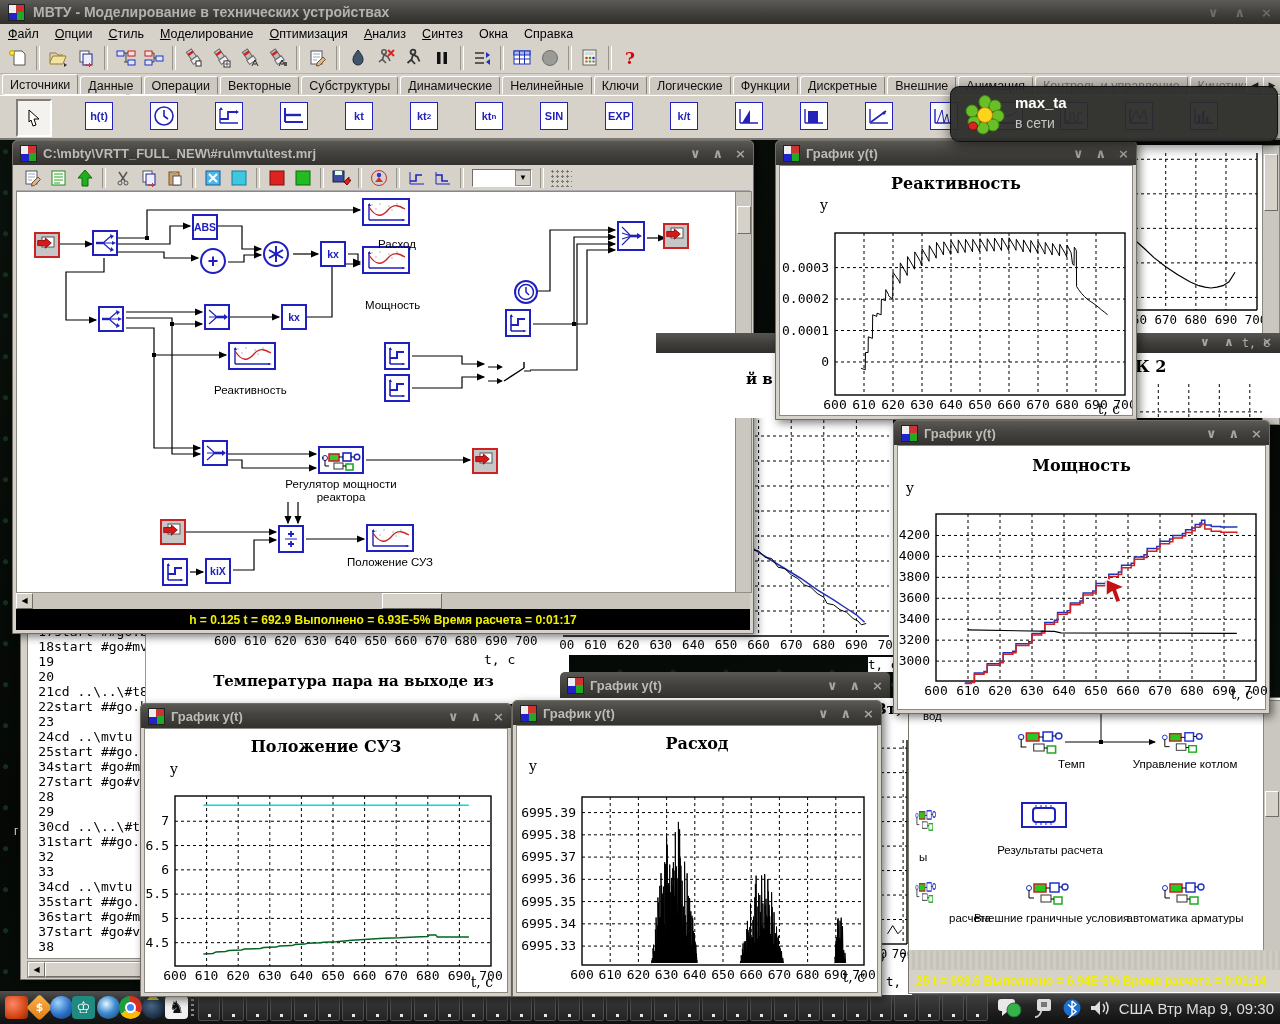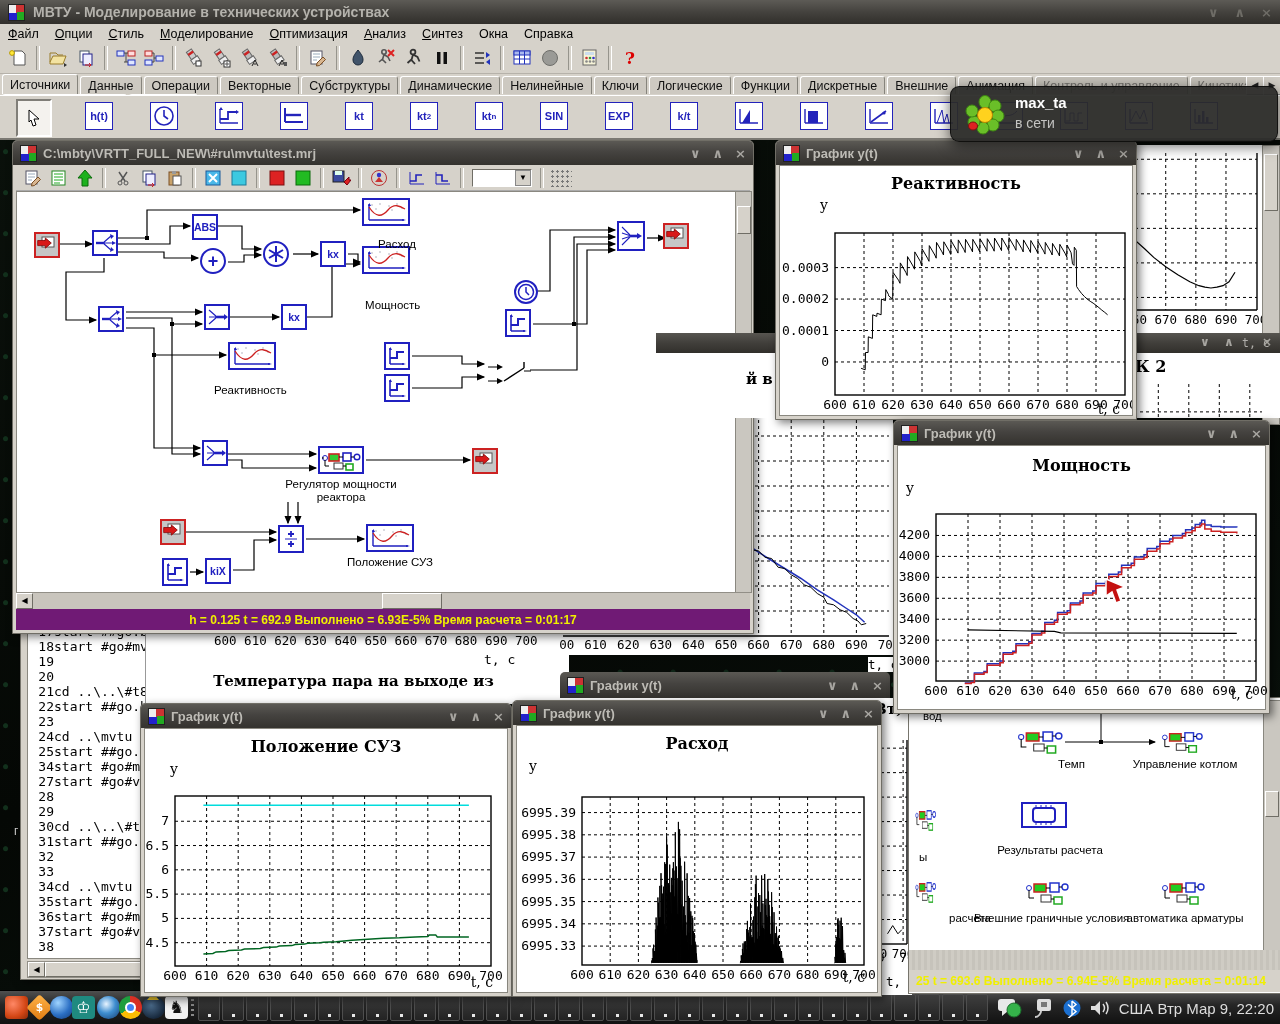--- a/index.html
+++ b/index.html
@@ -676,21 +676,21 @@
           </svg>
         </div>
     </div>
     <div class="scrollcol" style="left:722px;top:50px;height:400px;width:15px;">
       <div class="scrollthumb" style="top:14px;height:26px;"></div>
     </div>
     <div class="abs" style="left:3px;top:451px;width:734px;height:16px;background:#c9c5bd;border-top:1px solid #928f87;">
       <div class="ebtn" style="height:14px;line-height:14px;">◀</div>
       <div class="ethumb" style="left:366px;width:58px;height:14px;"></div>
     </div>
-    <div class="abs statusyellow" style="left:3px;top:468px;width:734px;height:21px;background:#701a75;text-align:center;padding-top:4px;box-sizing:border-box;">h = 0.125 t = 692.9 Выполнено = 6.93E-5% Время расчета = 0:01:17</div>
+    <div class="abs statusyellow" style="left:3px;top:468px;width:734px;height:21px;background:#000000;text-align:center;padding-top:4px;box-sizing:border-box;">h = 0.125 t = 692.9 Выполнено = 6.93E-5% Время расчета = 0:01:17</div>
   </div>
 
   <div class="abs" style="left:656px;top:333px;width:624px;height:20px;z-index:11;background:linear-gradient(#575550,#413f3b 50%,#312f2b);">
     <span class="abs monotx" style="left:586px;top:3px;font-size:11.5px;color:#b0aeaa;">t, c</span>
     <span class="abs" style="left:544px;top:2px;color:#a7a5a0;font:bold 12px 'DejaVu Sans',sans-serif;">∨</span>
     <span class="abs" style="left:568px;top:2px;color:#a7a5a0;font:bold 12px 'DejaVu Sans',sans-serif;">∧</span>
     <span class="abs" style="left:606px;top:2px;color:#a7a5a0;font:bold 12px 'DejaVu Sans',sans-serif;">×</span>
   </div>
   <div class="whitefrag" style="left:656px;top:353px;width:624px;height:65px;z-index:11;">
     <div class="serifb" style="left:90px;top:17px;font-size:15px;">й в</div>
@@ -1316,21 +1316,21 @@
           <path d="M4 20 C8 20 10 16 10 14" stroke="#ccc" stroke-width="2" fill="none"></path>
         </svg>
       <svg width="18" height="20">
           <circle cx="9" cy="10" r="8.5" fill="#1b6fd0"></circle>
           <path d="M9 3 v14 l4-3.5 -8-7 m8 7 l-8 7 m4-17.5 l4 3.5 -4 3.5" stroke="#fff" stroke-width="1.4" fill="none"></path>
         </svg>
       <svg width="22" height="20">
           <path d="M2 8 h4 l5-5 v14 l-5-5 H2z" fill="#ddd"></path>
           <path d="M14 6 q3 4 0 8 M17 4 q4 6 0 12" stroke="#ddd" stroke-width="1.5" fill="none"></path>
         </svg>
-      <span id="clock">США Втр Мар  9, 22:20</span>
+      <span id="clock">США Втр Мар  9, 09:30</span>
     </div>
   </div>
 
   <div id="popup">
     <svg style="position:absolute;left:14px;top:8px" width="40" height="40" viewBox="0 0 40 40">
       <g fill="#6abf28" stroke="#3e8812" stroke-width="1">
         <ellipse cx="20" cy="7" rx="6" ry="6.5"></ellipse>
           <ellipse cx="30" cy="11" rx="6" ry="6"></ellipse>
           <ellipse cx="33" cy="21" rx="6" ry="6"></ellipse>
         <ellipse cx="28" cy="30" rx="6" ry="6"></ellipse>

